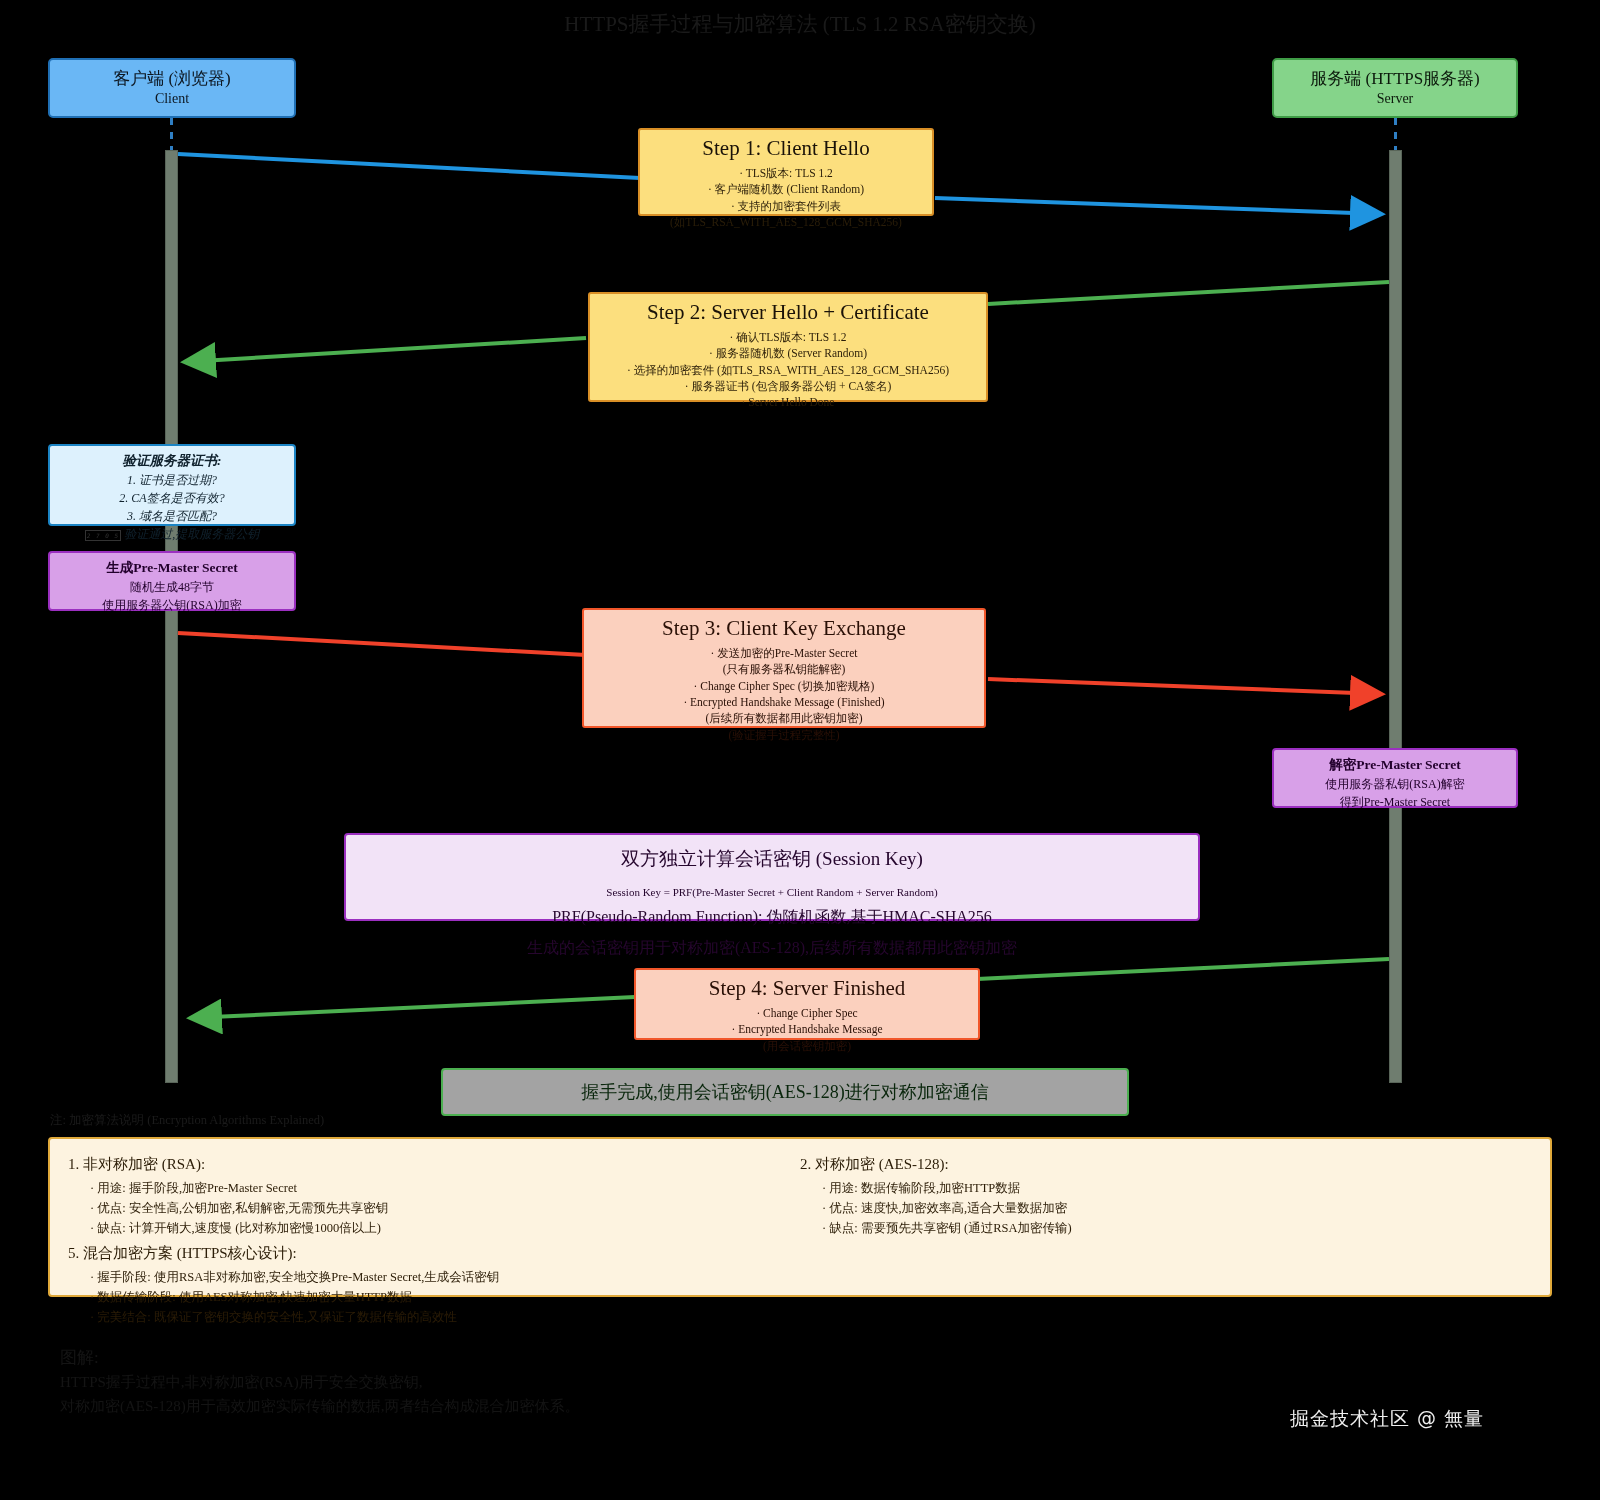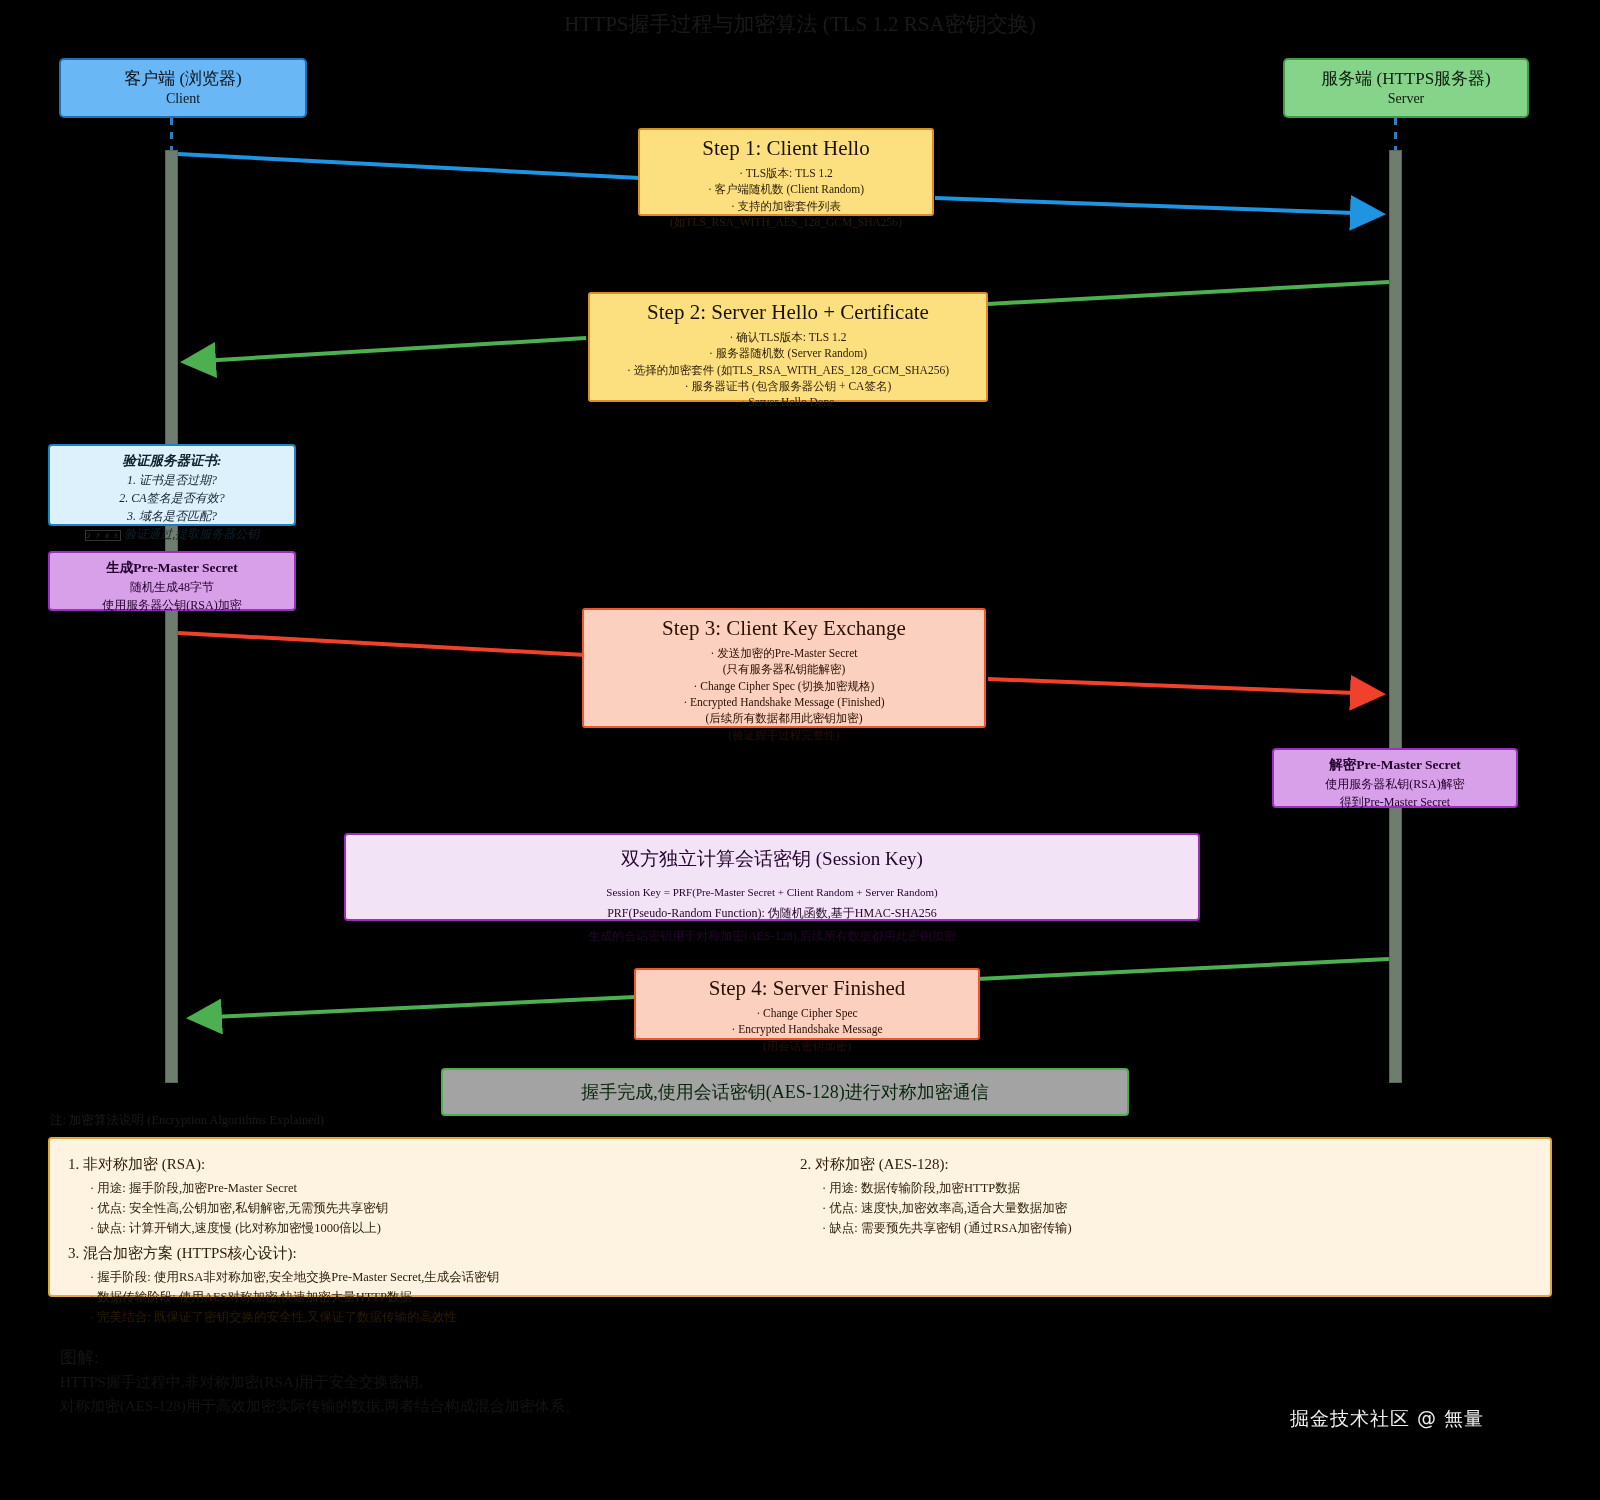--- a/index.html
+++ b/index.html
@@ -12,21 +12,21 @@
     overflow:hidden;
   }
   #stage { position:absolute; left:0; top:0; width:1600px; height:1500px; }
 
   
   .node { position:absolute; border-radius:4px; text-align:center; }
 
   
   .actor {
     border:2px solid; border-radius:5px;
-    display:flex; flex-direction:column; align-items:center; justify-content:center;margin-left:11px;
+    display:flex; flex-direction:column; align-items:center; justify-content:center;
   }
   .actor .cn { font-size:17px; line-height:1.25; }
   .actor .en { font-size:14px; line-height:1.3; }
   .actor-client { background:#6ab7f5; border-color:#1f6fb4; color:#0c1620; }
   .actor-server { background:#85d48a; border-color:#3f9c46; color:#0c1a0c; }
 
   
   .lifeline { position:absolute; width:3px; }
   .lifeline-dash {
     background:repeating-linear-gradient(to bottom,#2f7fc4 0 7px,transparent 7px 14px);
@@ -47,21 +47,21 @@
   .note .hd { font-size:13.5px; font-weight:bold; line-height:1.5; }
   .note .ln { font-size:12px; line-height:1.5; }
 
   .note-blue   { background:#ddf1fd; border-color:#1b84c4; color:#10222e; }
   .note-purple { background:#d8a0e8; border-color:#9b2fc0; color:#22002c; }
   .note-purple .hd { font-size:13.5px; }
   .note-lav    { background:#f2e3f7; border-color:#9b2fc0; color:#26062e; }
   .note-green  { background:#a3a3a3; border-color:#4caf50; color:#09260c; }
 
   .note-lav .hd { font-size:19px; font-weight:normal; margin-bottom:8px; }
-  .note-lav .ln { font-size:12px; line-height:1.9; }
+  .note-lav .ln { font-size:16px; line-height:1.9; }
   .note-lav .ln.small { font-size:11px; }
 
   .note-green .hd { font-size:18px; font-weight:normal; }
 
   
   .tofu {
     display:inline-block; border:1px solid #333; font-size:6px; line-height:7px;
     font-family:"DejaVu Sans Mono", monospace; padding:1px 1px; vertical-align:middle;
     letter-spacing:1px; color:#333; background:transparent; margin-right:3px;
   }
@@ -217,21 +217,21 @@
       <div class="lg-i">· 优点: 安全性高,公钥加密,私钥解密,无需预先共享密钥</div>
       <div class="lg-i">· 缺点: 计算开销大,速度慢 (比对称加密慢1000倍以上)</div>
     </div>
     <div class="lg-col">
       <div class="lg-h">2. 对称加密 (AES-128):</div>
       <div class="lg-i">· 用途: 数据传输阶段,加密HTTP数据</div>
       <div class="lg-i">· 优点: 速度快,加密效率高,适合大量数据加密</div>
       <div class="lg-i">· 缺点: 需要预先共享密钥 (通过RSA加密传输)</div>
     </div>
     <div class="lg-wide">
-      <div class="lg-h">3. 混合加密方案 (HTTPS核心设计):</div>
+      <div class="lg-h">5. 混合加密方案 (HTTPS核心设计):</div>
       <div class="lg-i">· 握手阶段: 使用RSA非对称加密,安全地交换Pre-Master Secret,生成会话密钥</div>
       <div class="lg-i">· 数据传输阶段: 使用AES对称加密,快速加密大量HTTP数据</div>
       <div class="lg-i">· 完美结合: 既保证了密钥交换的安全性,又保证了数据传输的高效性</div>
     </div>
   </div>
 
   <div id="footer-block" class="dark-text">
     <div class="f1">图解:</div>
     <div>HTTPS握手过程中,非对称加密(RSA)用于安全交换密钥,</div>
     <div>对称加密(AES-128)用于高效加密实际传输的数据,两者结合构成混合加密体系。</div>

